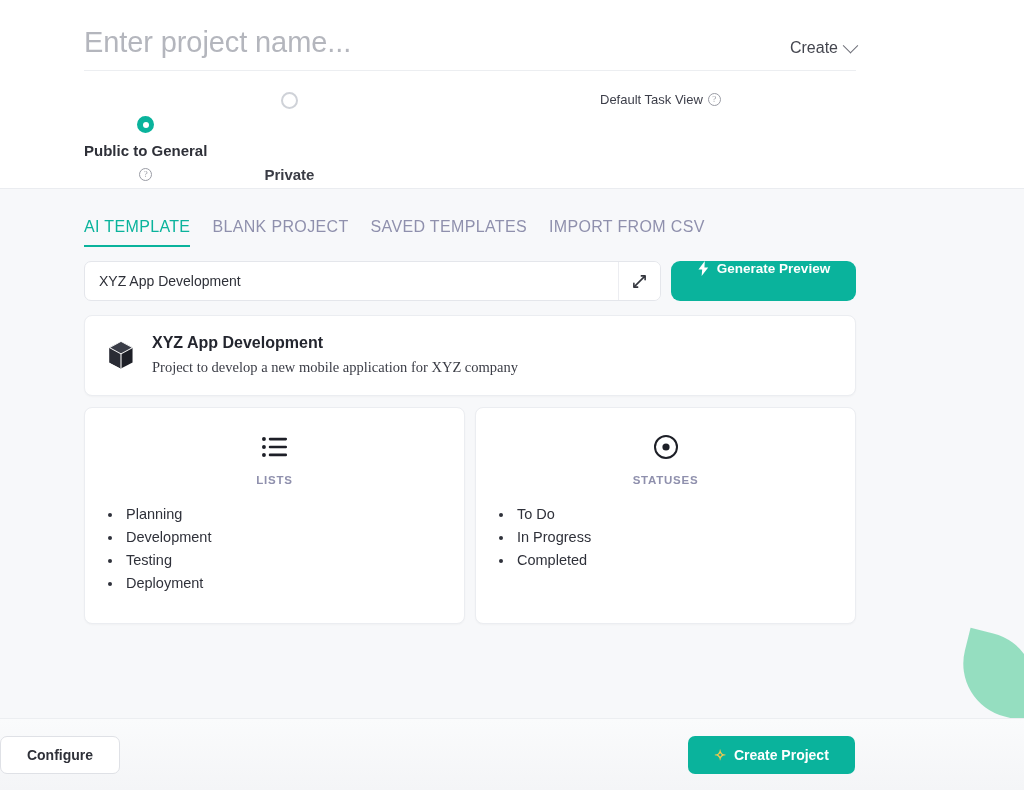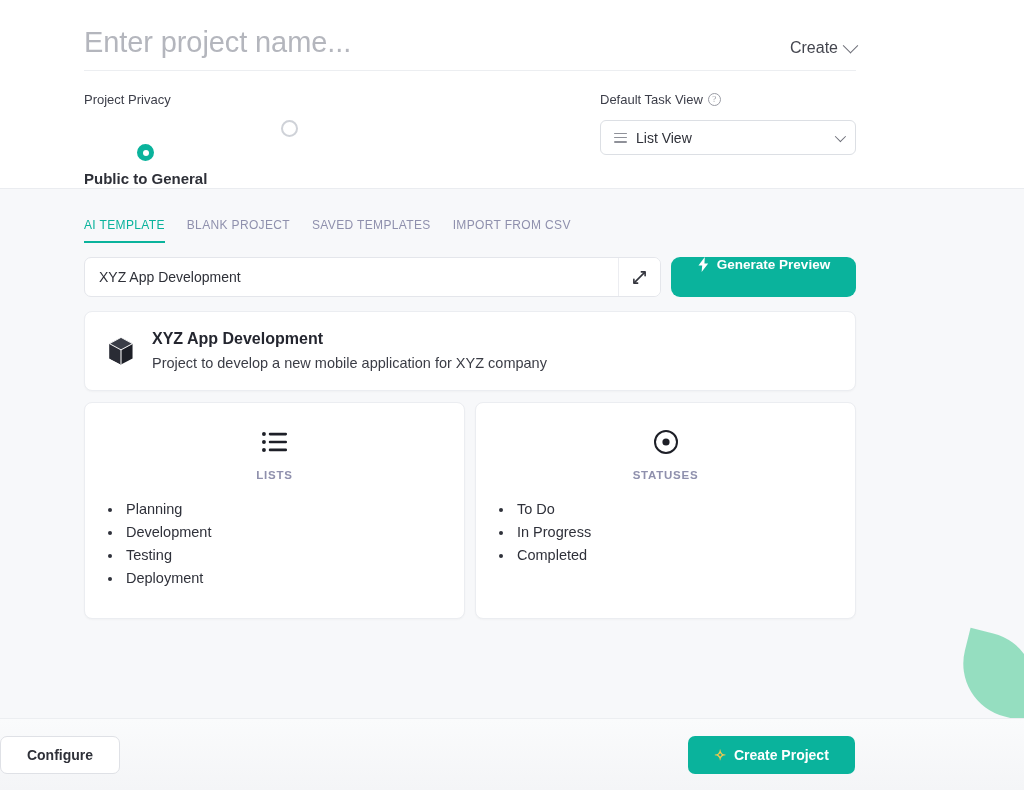--- a/index.html
+++ b/index.html
@@ -198,21 +198,21 @@
     position: relative;
     z-index: 2;
   }
 
   .tabs {
     display: flex;
     gap: 22px;
     border-bottom: 0;
   }
   .tab {
-    font-size: 12px;
+    font-size: 16px;
     letter-spacing: 0.35px;
     color: #8f90ad;
     padding-bottom: 9px;
     cursor: pointer;
     font-weight: 400;
     border-bottom: 2px solid transparent;
     white-space: nowrap;
   }
   .tab.active {
     color: #0ab39c;
@@ -285,21 +285,21 @@
     border: 1px solid #ebedf1;
     border-radius: 8px;
     padding: 18px 20px 19px 22px;
     display: flex;
     align-items: center;
     gap: 17px;
     box-shadow: 0 1px 2px rgba(20,22,40,0.03);
   }
   .pc-text { display: flex; flex-direction: column; gap: 7px; }
   .pc-title { font-size: 16px; font-weight: 700; color: #24262f; }
-  .pc-desc { font-size: 14.5px; color: #3b3d46; }
+  .pc-desc { font-size: 14.5px; color: #3b3d46; font-family: Liberation Serif, serif; }
 
   
   .cards {
     display: flex;
     gap: 10px;
     margin-top: 11px;
   }
   .card {
     flex: 1 1 0;
     background: #fff;
@@ -404,23 +404,20 @@
         <input class="project-name-input" value="" placeholder="Enter project name..." style="">
         <div class="general-select">
           <span>Create</span>
           <span class="chev"></span>
         </div>
       </div>
 
       <div class="opts-row">
 
         <div class="privacy-col">
-          <div class="field-label">
-            <span>Project Privacy</span>
-          </div>
           <div class="radio-row">
 
             <div class="radio-opt">
               <span class="radio-dot on"></span>
               <span class="radio-label">Public to General</span>
               <span class="help-ico">?</span>
             </div>
 
             <div class="radio-opt">
               <span class="radio-dot"></span>
@@ -428,29 +425,20 @@
               <span class="help-ico">?</span>
             </div>
 
           </div>
         </div>
 
         <div class="taskview-col">
           <div class="field-label">
             <span>Default Task View</span>
             <span class="help-ico">?</span>
-          </div>
-          <div class="select-box">
-            <span class="list-ico">
-                <i></i>
-                <i></i>
-                <i></i>
-              </span>
-            <span class="sel-val">List View</span>
-            <span class="chev-sm"></span>
           </div>
         </div>
 
       </div>
     </div>
   </div>
 
   <div class="mid-section">
     <div class="leaf"></div>
     <div class="mid-inner">

